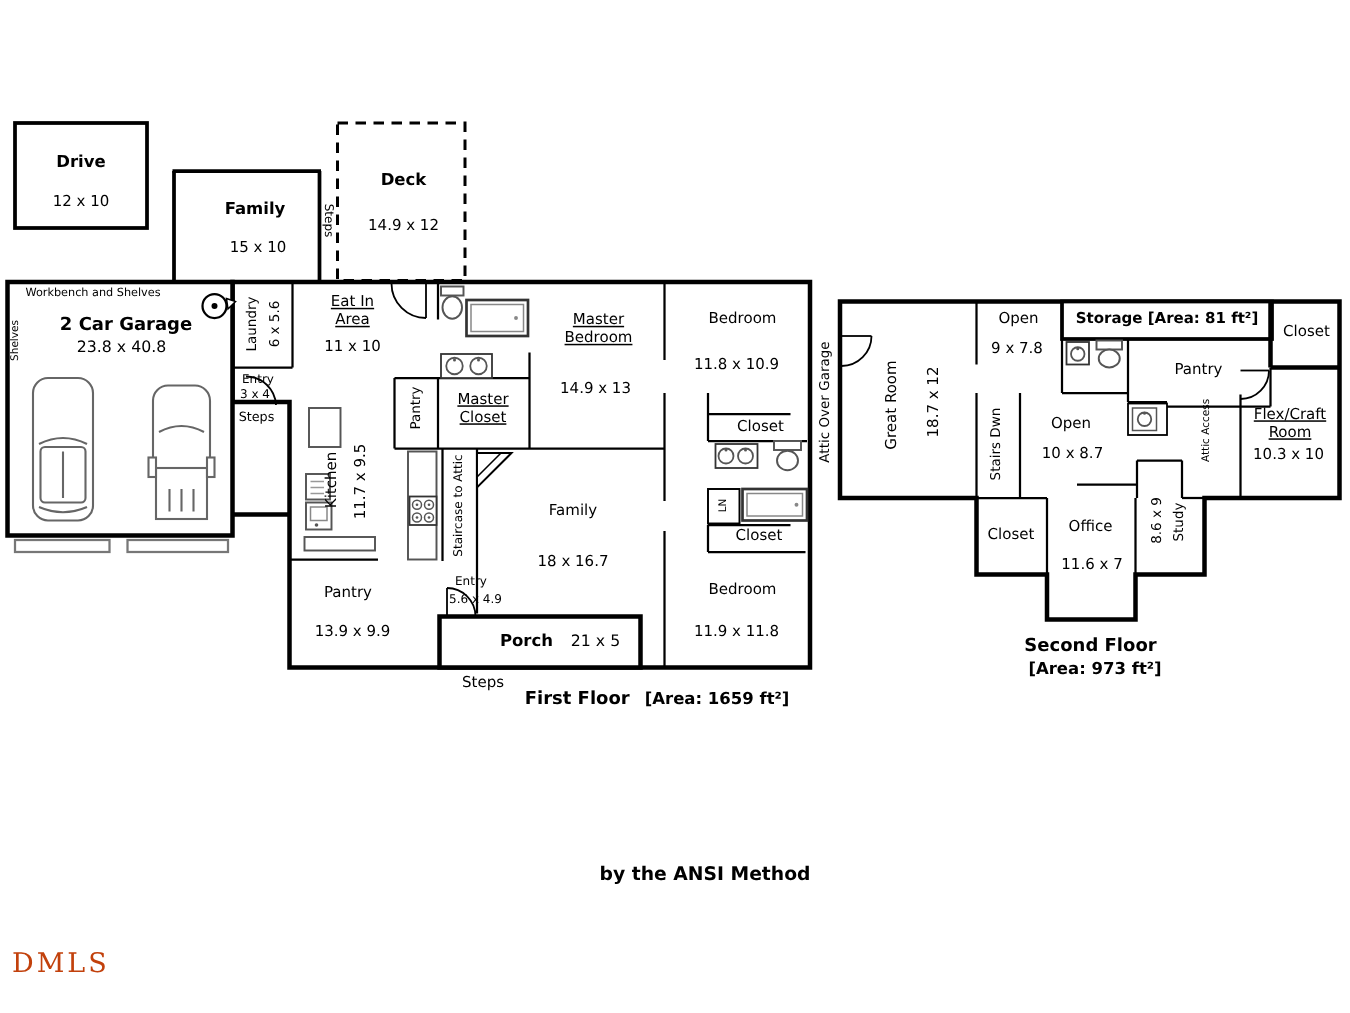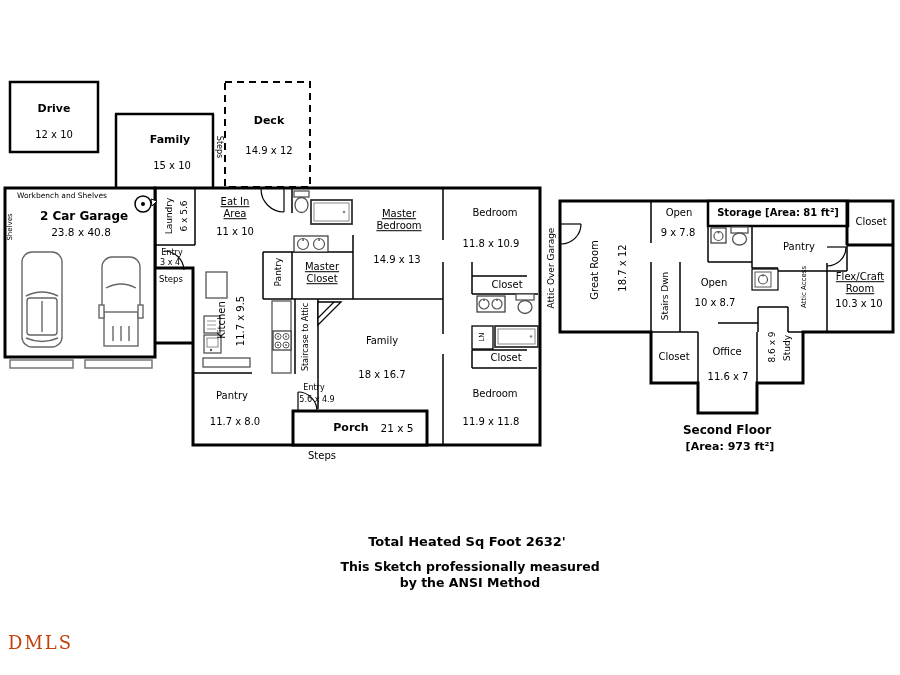--- a/index.html
+++ b/index.html
@@ -273,26 +273,30 @@
   <div class="lbl v" style="left:222px;top:320px">Kitchen</div>
   <div class="lbl v" style="left:241px;top:321px">11.7 x 9.5</div>
   <div class="lbl v s8" style="left:306px;top:337px">Staircase to Attic</div>
   <div class="lbl" style="left:382px;top:341px">Family</div>
   <div class="lbl" style="left:382px;top:375px">18 x 16.7</div>
   <div class="lbl v s7" style="left:482px;top:337px">LN</div>
   <div class="lbl" style="left:506px;top:358px">Closet</div>
   <div class="lbl" style="left:495px;top:394px">Bedroom</div>
   <div class="lbl" style="left:491px;top:422px">11.9 x 11.8</div>
   <div class="lbl" style="left:232px;top:396px">Pantry</div>
-  <div class="lbl" style="left:235px;top:422px">11.7 x 8.0</div>
+  <div class="lbl" style="left:235px;top:422px">13.9 x 9.9</div>
   <div class="lbl s8" style="left:314px;top:388px">Entry</div>
   <div class="lbl s8" style="left:317px;top:400px">5.6 x 4.9</div>
   <div class="lbl b s11" style="left:351px;top:428px">Porch</div>
   <div class="lbl" style="left:397px;top:428px;font-size:10.5px">21 x 5</div>
   <div class="lbl" style="left:322px;top:456px">Steps</div>
+  <div class="lbl row" style="left:438px;top:466px">
+    <span class="b s12">First Floor</span>
+    <span class="b s11">[Area: 1659 ft²]</span>
+  </div>
 
   <div class="lbl v s9" style="left:551px;top:268px">Attic Over Garage</div>
   <div class="lbl v" style="left:595px;top:270px">Great Room</div>
   <div class="lbl v" style="left:623px;top:268px">18.7 x 12</div>
   <div class="lbl" style="left:679px;top:213px">Open</div>
   <div class="lbl" style="left:678px;top:233px">9 x 7.8</div>
   <div class="lbl b" style="left:778px;top:213px">Storage [Area: 81 ft²]</div>
   <div class="lbl" style="left:871px;top:222px">Closet</div>
   <div class="lbl" style="left:799px;top:247px">Pantry</div>
   <div class="lbl v s9" style="left:665px;top:296px">Stairs Dwn</div>
@@ -303,18 +307,16 @@
 Room</div>
   <div class="lbl" style="left:859px;top:304px">10.3 x 10</div>
   <div class="lbl" style="left:674px;top:357px">Closet</div>
   <div class="lbl" style="left:727px;top:352px">Office</div>
   <div class="lbl" style="left:728px;top:377px">11.6 x 7</div>
   <div class="lbl v s9" style="left:772px;top:347px">8.6 x 9</div>
   <div class="lbl v s9" style="left:787px;top:348px">Study</div>
   <div class="lbl b s12" style="left:727px;top:430px">Second Floor</div>
   <div class="lbl b s11" style="left:730px;top:447px">[Area: 973 ft²]</div>
 
-  <div class="lbl b s13" style="left:467px;top:542px">Total Heated Sq Foot 2632'</div>
-  <div class="lbl b" style="left:470px;top:567px;font-size:12.5px">This Sketch professionally measured</div>
   <div class="lbl b" style="left:470px;top:583px;font-size:12.5px">by the ANSI Method</div>
   <div class="logo">DMLS</div>
 
 </div>
 
 </body></html>

